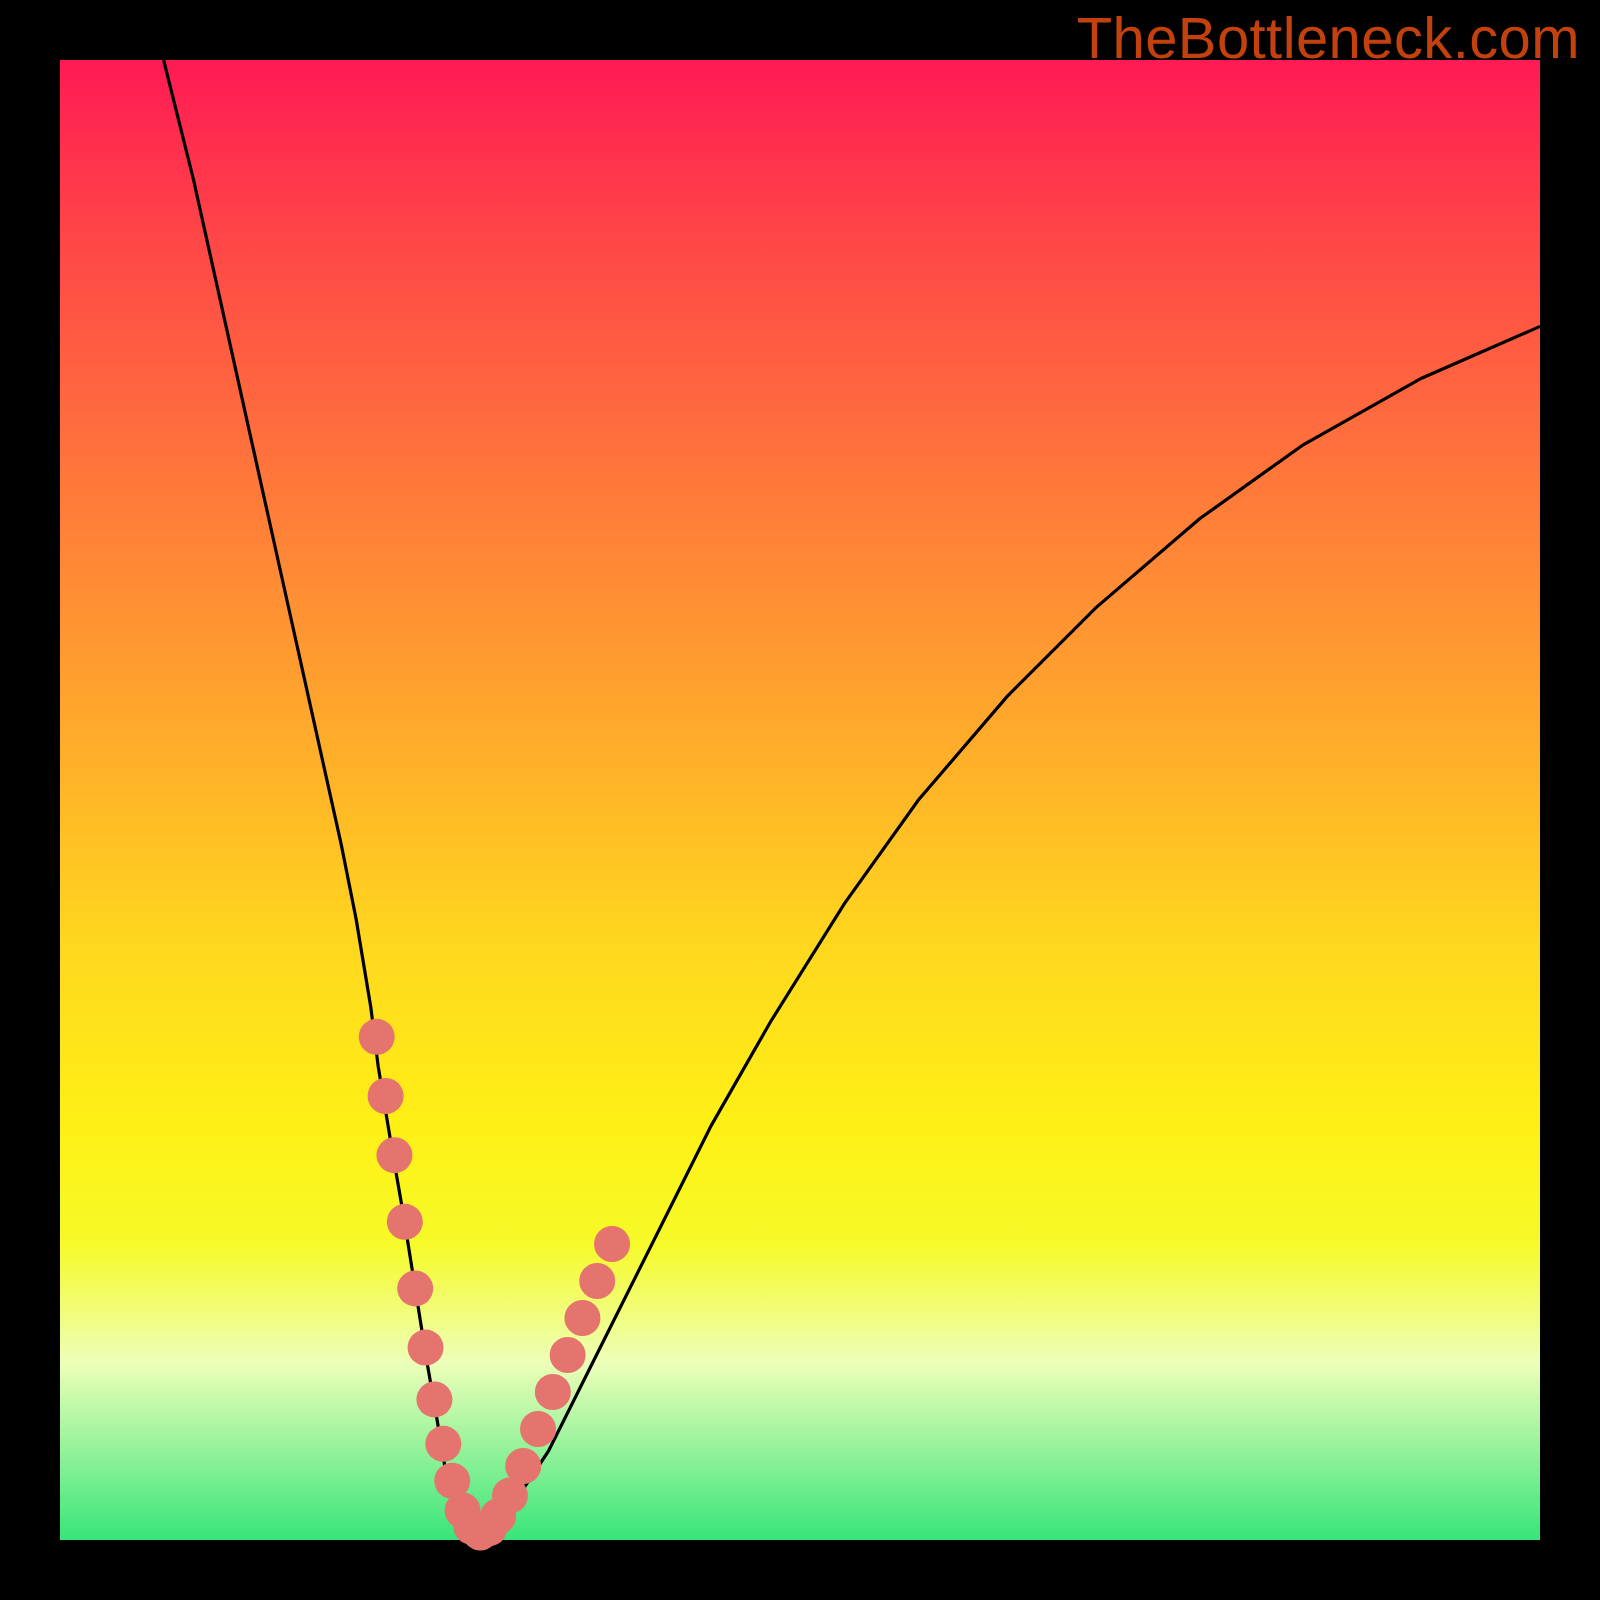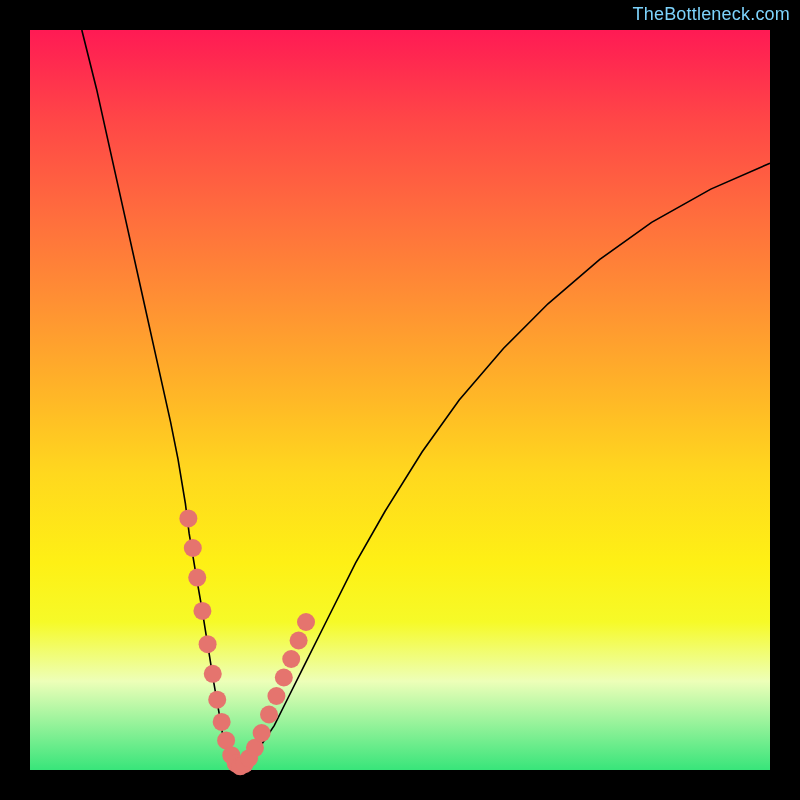--- a/index.html
+++ b/index.html
@@ -51,22 +51,22 @@
     stroke-width: 1.6;
   }
   .marker {
     fill: #e5746e;
     stroke: none;
   }
   .watermark {
     position: absolute;
     top: 4px;
     right: 10px;
-    color: #7dd3fc;
-    font-size: 18px;
+    color: #c2410c;
+    font-size: 29px;
     font-weight: 500;
     letter-spacing: 0.2px;
     user-select: none;
   }
 </style>
 </head>
 <body>
 
 <div class="frame">
   <div class="plot">

